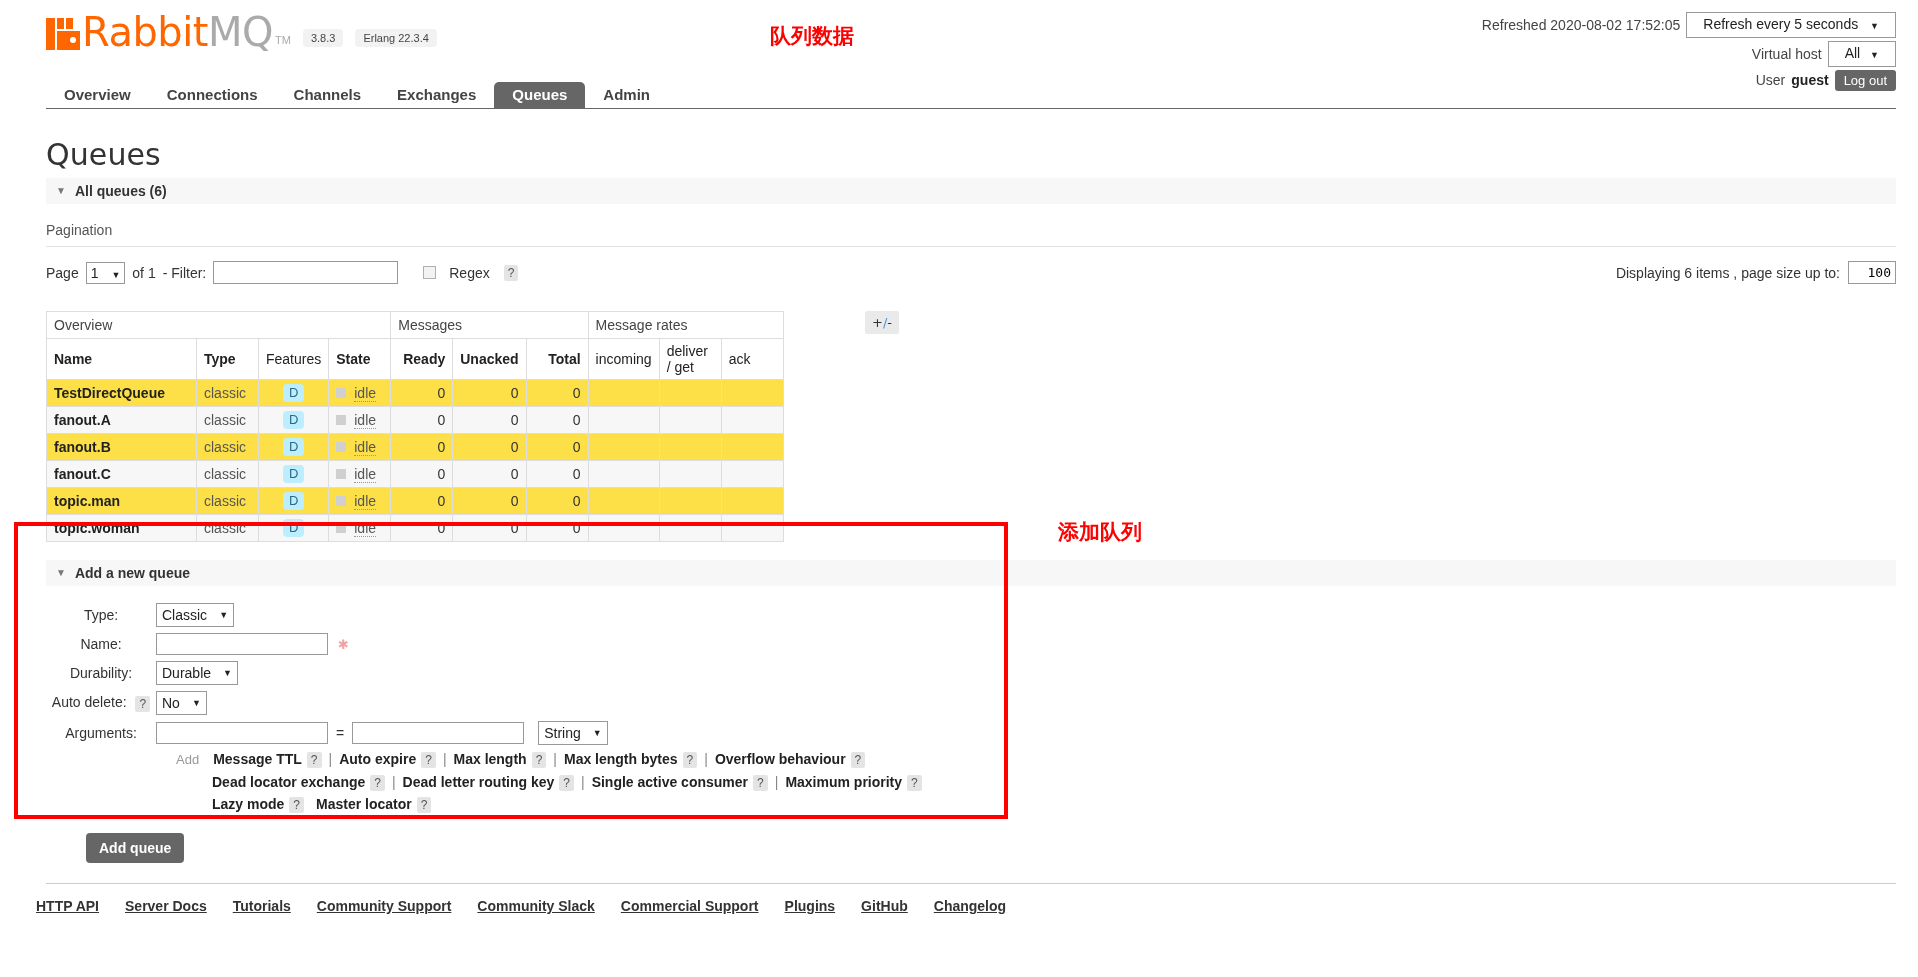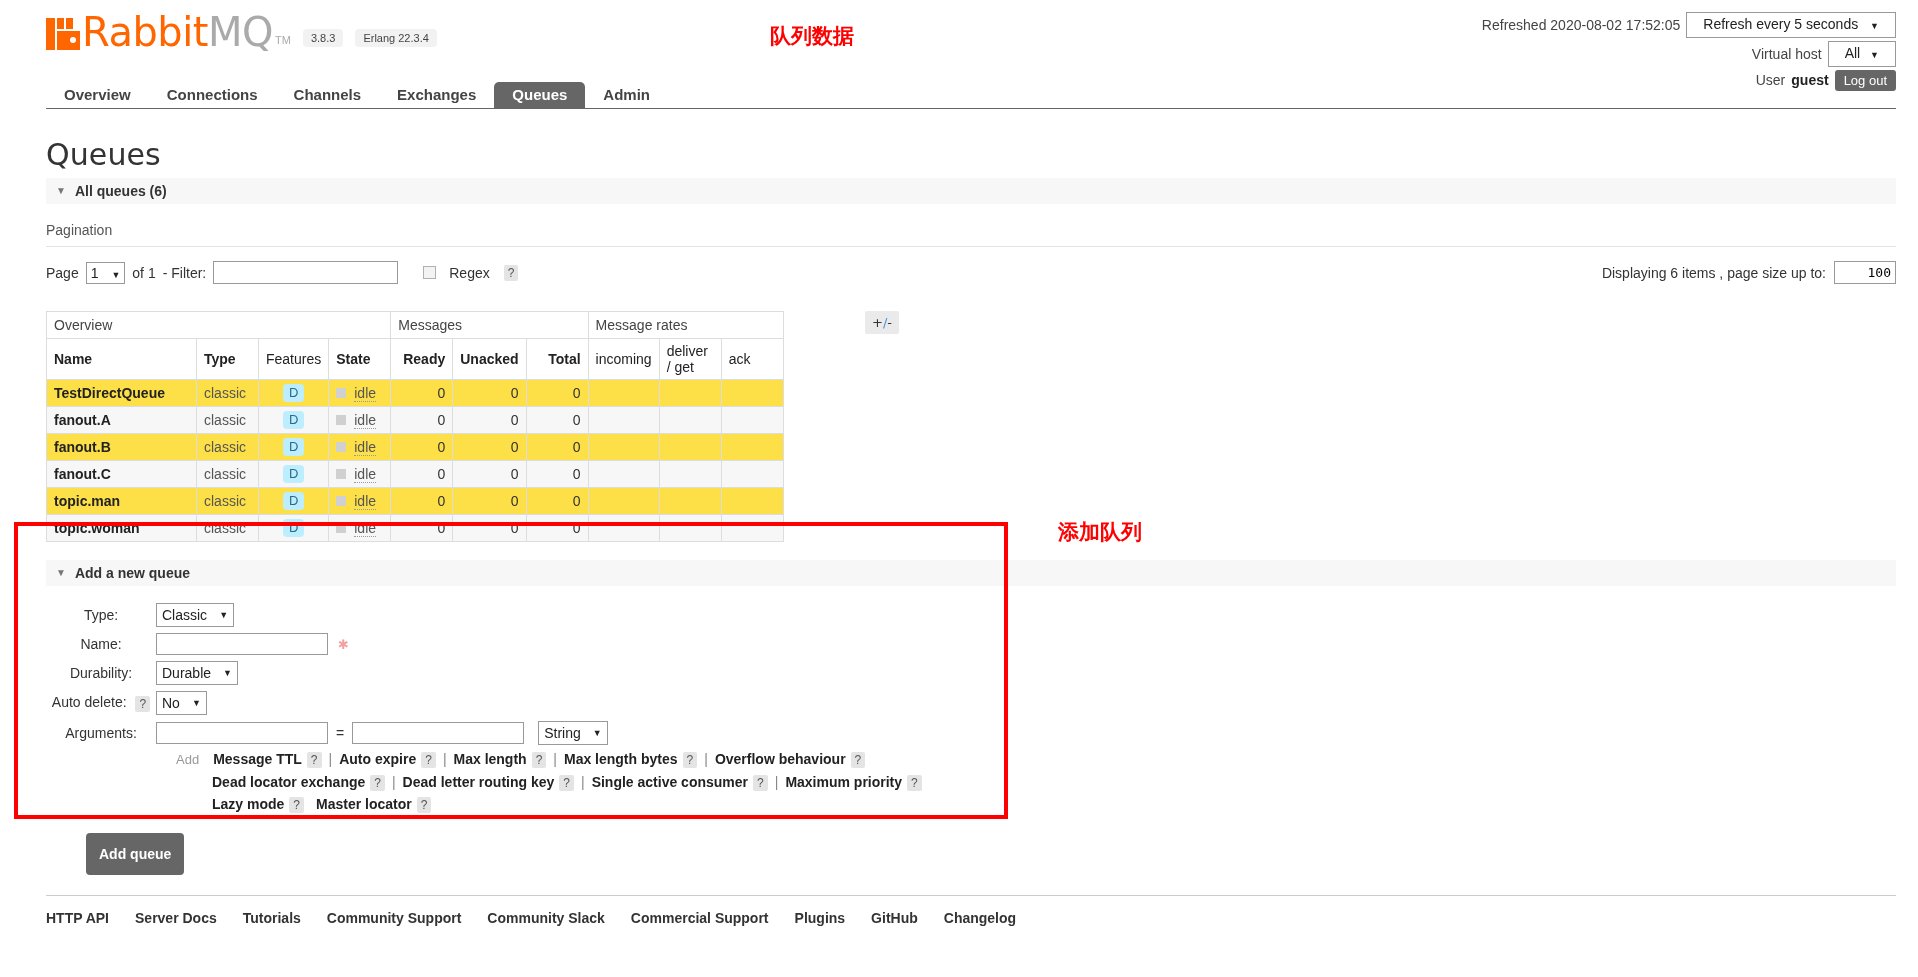--- a/index.html
+++ b/index.html
@@ -246,21 +246,21 @@
   .pag-right {
     position: absolute;
     right: 0; top: 0;
     display: flex;
     align-items: center;
     gap: 8px;
     color: #333;
     font-size: 14px;
   }
   .pagesize-input {
-    width: 62px;
+    width: 48px;
     height: 23px;
     border: 1px solid #999;
     background: #fff;
     text-align: right;
     font-size: 13px;
     font-family: "DejaVu Sans Mono", monospace;
     padding: 1px 4px;
     outline: none;
   }
 
@@ -416,21 +416,21 @@
   .arg-links .sep { color: #888; margin: 0 7px; }
   .arg-links .help-q { margin-left: 5px; }
   .addq-btn {
     margin: 18px 0 0 40px;
     background: #666;
     color: #fff;
     border: none;
     border-radius: 4px;
     font-size: 14px;
     font-weight: bold;
-    padding: 13px 13px;
+    padding: 7px 13px;
     cursor: pointer;
     font-family: "Liberation Sans", sans-serif;
   }
 
   
   #redbox {
     position: absolute;
     left: 14px; top: 522px;
     width: 994px; height: 297px;
     border: 4px solid #f00;
@@ -449,26 +449,27 @@
   #cn-note-1 { left: 770px; top: 22px; }
   #cn-note-2 { left: 1058px; top: 518px; }
 
   
   .footer-rule {
     margin: 0 22px 0 46px;
     height: 1px;
     background: #ccc;
   }
   .footer-links {
-    margin: 14px 0 0 46px;
+    margin: 14px 0 0 36px;
     font-size: 14px;
     font-weight: bold;
     color: #333;
     display: flex;
     gap: 26px;
+    text-decoration: underline;
   }
   .footer-links span { cursor: pointer; }
 </style>
 </head>
 <body>
 
 <div id="page">
 
   <div id="header">
     <div class="logo-wrap">

